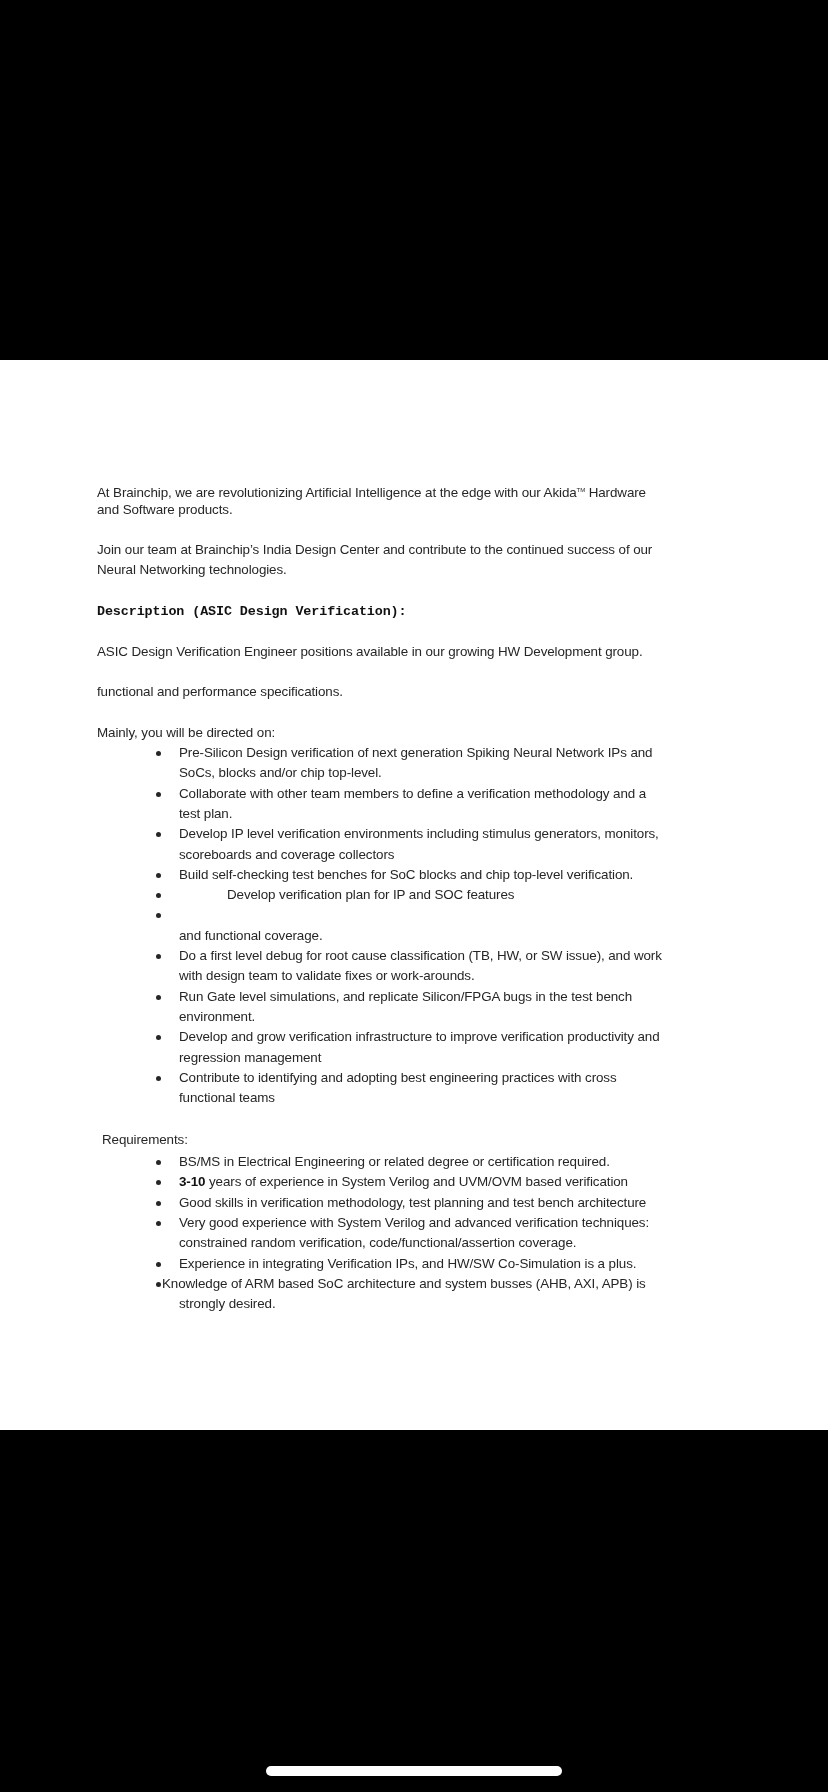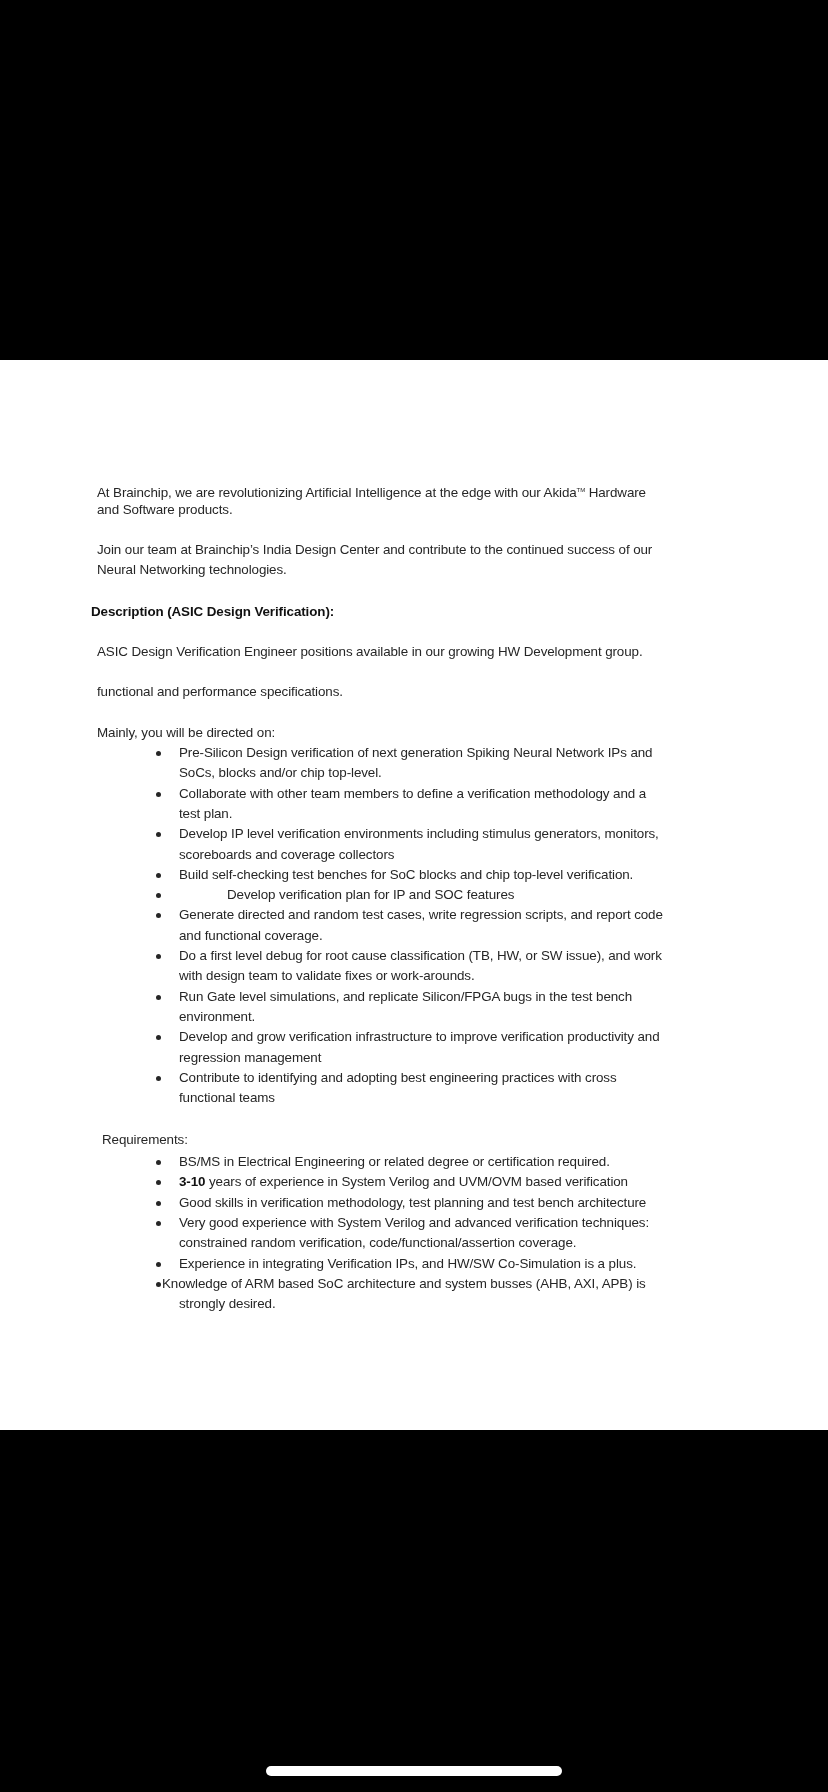--- a/index.html
+++ b/index.html
@@ -37,21 +37,21 @@
 <div class="page">
 
   <div class="line" style="left:97px; top:120px;">
     <span>At Brainchip, we are revolutionizing Artificial Intelligence at the edge with our Akida</span><sup style="font-size:6px; vertical-align: 5px;">TM</sup><span> Hardware</span>
   </div>
   <div class="line" style="left:97px; top:140px;">and Software products.</div>
 
   <div class="line" style="left:97px; top:180px;">Join our team at Brainchip’s India Design Center and contribute to the continued success of our</div>
   <div class="line" style="left:97px; top:200px;">Neural Networking technologies.</div>
 
-  <div class="line bold" style="left:91px; top:242px;">Description (ASIC Design Verification):</div>
+  <div class="line bold" style="left:97px; top:242px;font-family:Liberation Mono, monospace;">Description (ASIC Design Verification):</div>
 
   <div class="line" style="left:97px; top:282px;">ASIC Design Verification Engineer positions available in our growing HW Development group.</div>
   <div class="line" style="left:97px; top:322px;">functional and performance specifications.</div>
 
   <div class="line" style="left:97px; top:363px;">Mainly, you will be directed on:</div>
 
   <div id="working-list"></div>
 
   <div class="line" style="left:102px; top:770px;">Requirements:</div>
 
@@ -63,21 +63,20 @@
     <div class="line" style="left: 179px; top: 423.6px;"><span>Collaborate with other team members to define a verification methodology and a</span></div>
     <div class="line" style="left: 179px; top: 443.9px;"><span>test plan.</span></div>
     <div class="bullet" style="left: 156px; top: 472.2px;"></div>
     <div class="line" style="left: 179px; top: 464.2px;"><span>Develop IP level verification environments including stimulus generators, monitors,</span></div>
     <div class="line" style="left: 179px; top: 484.5px;"><span>scoreboards and coverage collectors</span></div>
     <div class="bullet" style="left: 156px; top: 512.8px;"></div>
     <div class="line" style="left: 179px; top: 504.8px;"><span>Build self-checking test benches for SoC blocks and chip top-level verification.</span></div>
     <div class="bullet" style="left: 156px; top: 533.1px;"></div>
     <div class="line" style="left: 179px; top: 525.1px; margin-left: 48px;"><span>Develop verification plan for IP and SOC features</span></div>
     <div class="bullet" style="left: 156px; top: 553.4px;"></div>
-    <div class="line" style="left: 179px; top: 545.4px;"><span>Generate directed and random test cases, write regression scripts, and report code</span></div>
     <div class="line" style="left: 179px; top: 565.7px;"><span>and functional coverage.</span></div>
     <div class="bullet" style="left: 156px; top: 594px;"></div>
     <div class="line" style="left: 179px; top: 586px;"><span>Do a first level debug for root cause classification (TB, HW, or SW issue), and work</span></div>
     <div class="line" style="left: 179px; top: 606.3px;"><span>with design team to validate fixes or work-arounds.</span></div>
     <div class="bullet" style="left: 156px; top: 634.6px;"></div>
     <div class="line" style="left: 179px; top: 626.6px;"><span>Run Gate level simulations, and replicate Silicon/FPGA bugs in the test bench</span></div>
     <div class="line" style="left: 179px; top: 646.9px;"><span>environment.</span></div>
     <div class="bullet" style="left: 156px; top: 675.2px;"></div>
     <div class="line" style="left: 179px; top: 667.2px;"><span>Develop and grow verification infrastructure to improve verification productivity and</span></div>
     <div class="line" style="left: 179px; top: 687.5px;"><span>regression management</span></div>

